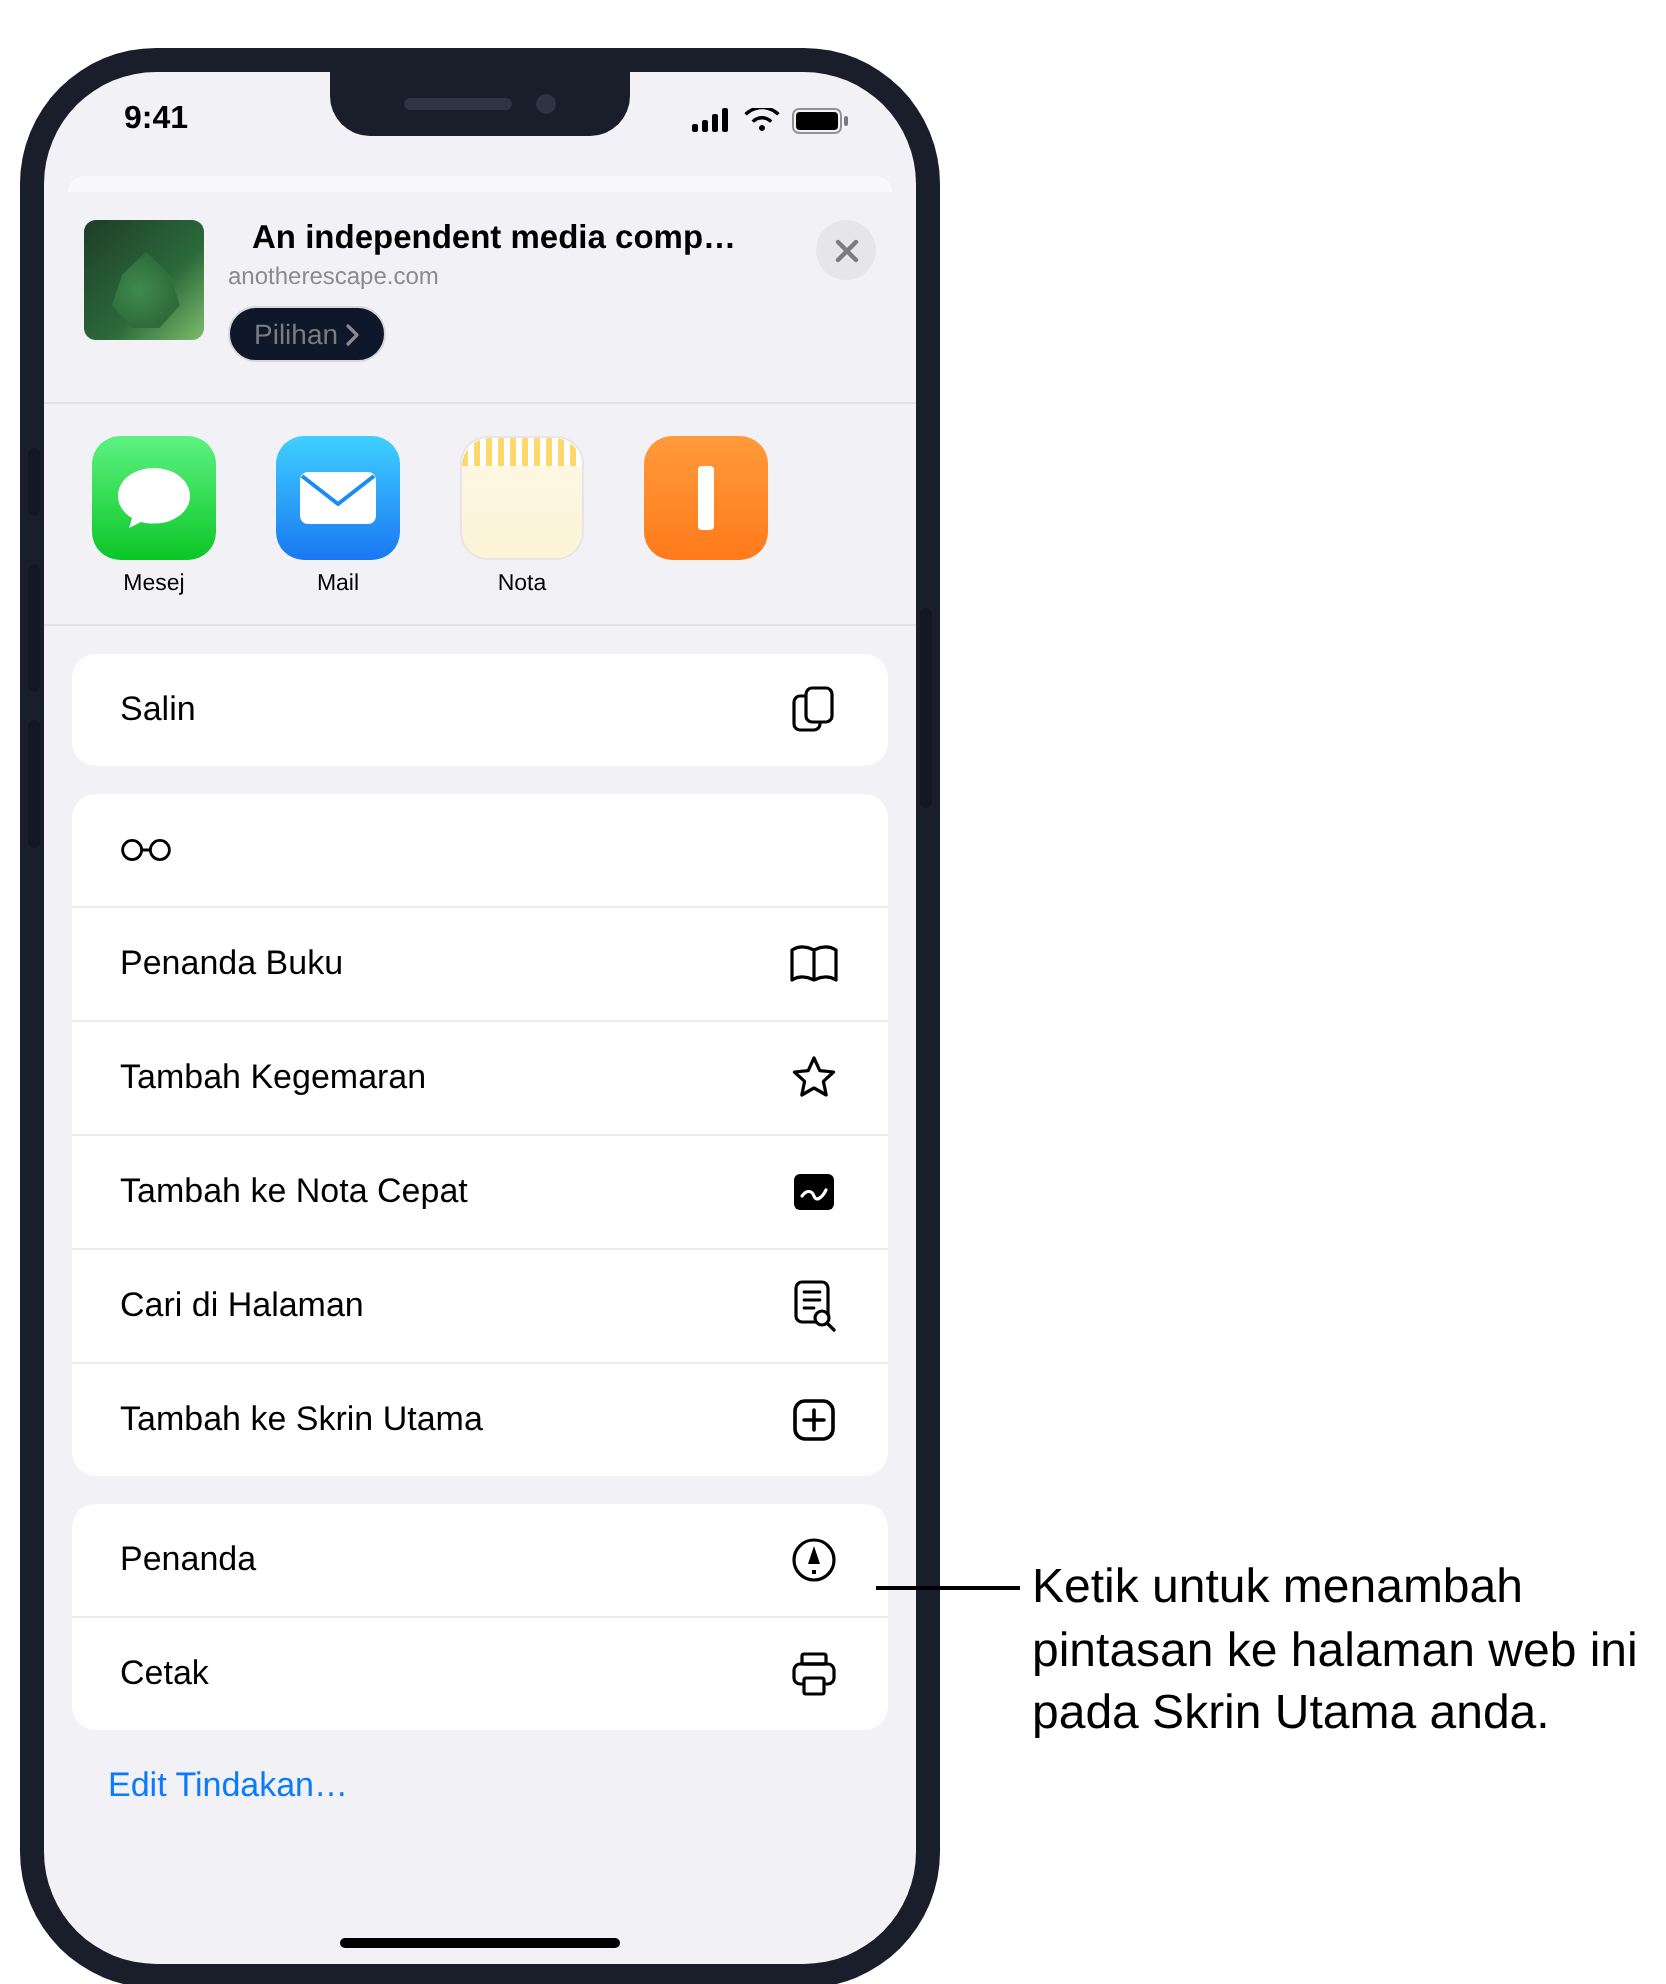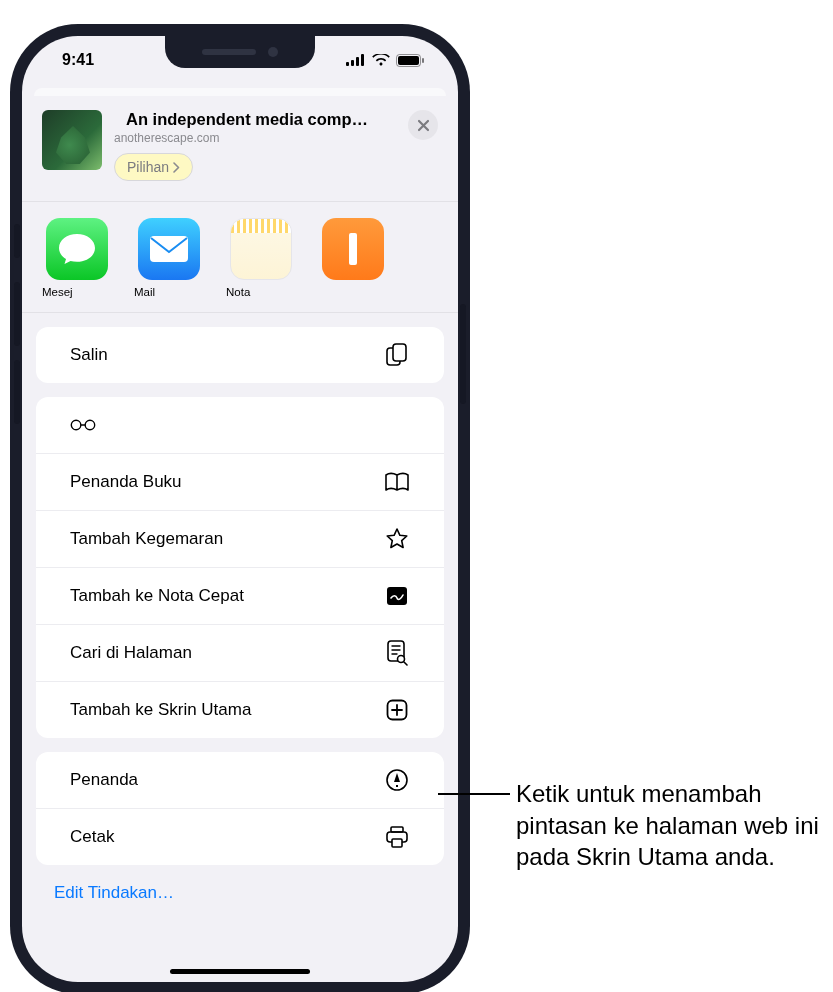--- a/index.html
+++ b/index.html
@@ -84,21 +84,21 @@
   }
   .header-sub {
     font-size: 12px;
     color: #8a8a8f;
     margin-top: 2px;
   }
   .options-pill {
     display: inline-flex;
     align-items: center;
     gap: 4px;
-    background: #fef9c3;
+    background: #0f172a;
     border: 1px solid #d7d7db;
     border-radius: 16px;
     padding: 5px 12px;
     font-size: 14px;
     color: #7b7b80;
     margin-top: 8px;
   }
   .close-btn {
     width: 30px; height: 30px;
     border-radius: 50%;
@@ -109,21 +109,21 @@
   }
   .apps-row {
     display: flex;
     gap: 22px;
     padding: 16px 20px 14px 20px;
     border-top: 1px solid #e2e1e6;
     border-bottom: 1px solid #e2e1e6;
     margin-top: 8px;
     overflow: hidden;
   }
-  .app-item { width: 70px; flex-shrink:0; }
+  .app-item { width: 70px; text-align: center; flex-shrink:0; }
   .app-icon {
     width: 62px; height: 62px;
     border-radius: 14px;
     margin: 0 auto 6px;
     display:flex; align-items:center; justify-content:center;
   }
   .app-label { font-size: 11.5px; color: #000; }
   .ic-msg { background: linear-gradient(#5ef282,#0bc626); }
   .ic-mail { background: linear-gradient(#3fd0ff,#1a77f2); }
   .ic-rem { background: #fff; border:1px solid #e5e5ea; flex-direction:column; gap:6px; padding:12px 0; align-items:flex-start; padding-left:14px;}
@@ -137,21 +137,21 @@
   .action-group {
     background: #fff;
     border-radius: 12px;
     margin-bottom: 14px;
     overflow: hidden;
   }
   .action-row {
     display: flex;
     justify-content: space-between;
     align-items: center;
-    padding: 15px 34px;
+    padding: 15px 24px;
     font-size: 17px;
     color: #000;
   }
   .action-group .action-row + .action-row { border-top: 1px solid #ececf0; }
   .action-icon { width: 26px; height: 26px; display:flex; align-items:center; justify-content:center; color:#000; }
   .edit-link {
     color: #0a7aff;
     font-size: 17px;
     padding: 4px 18px;
   }

